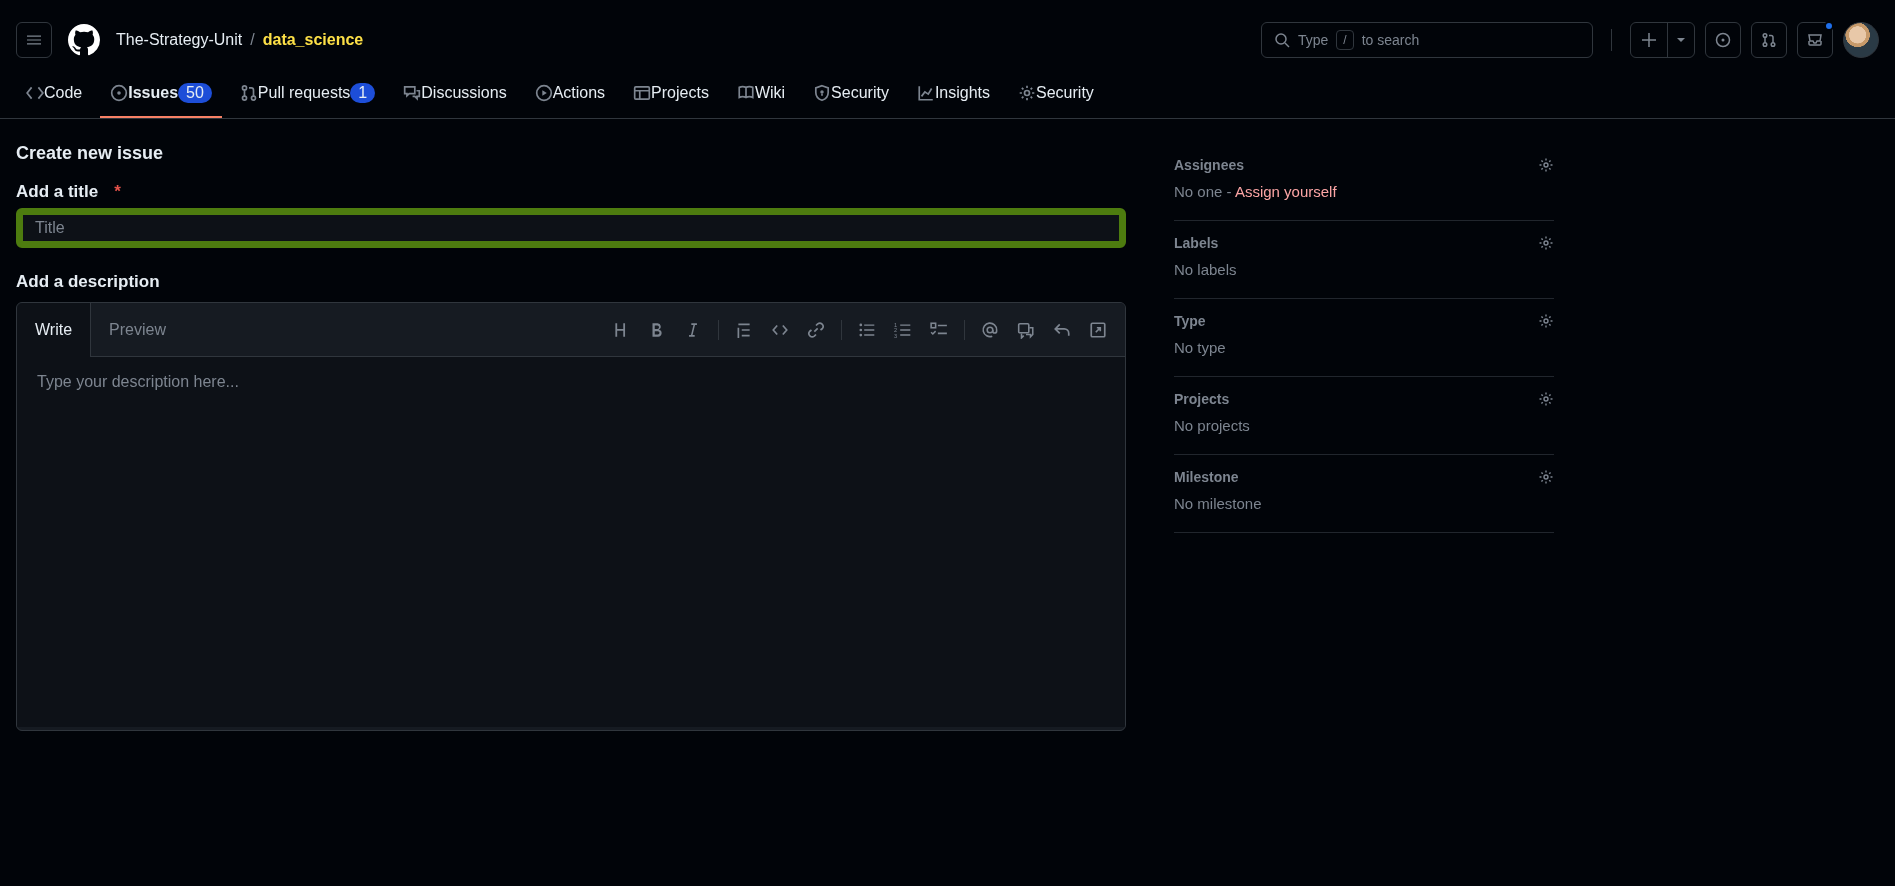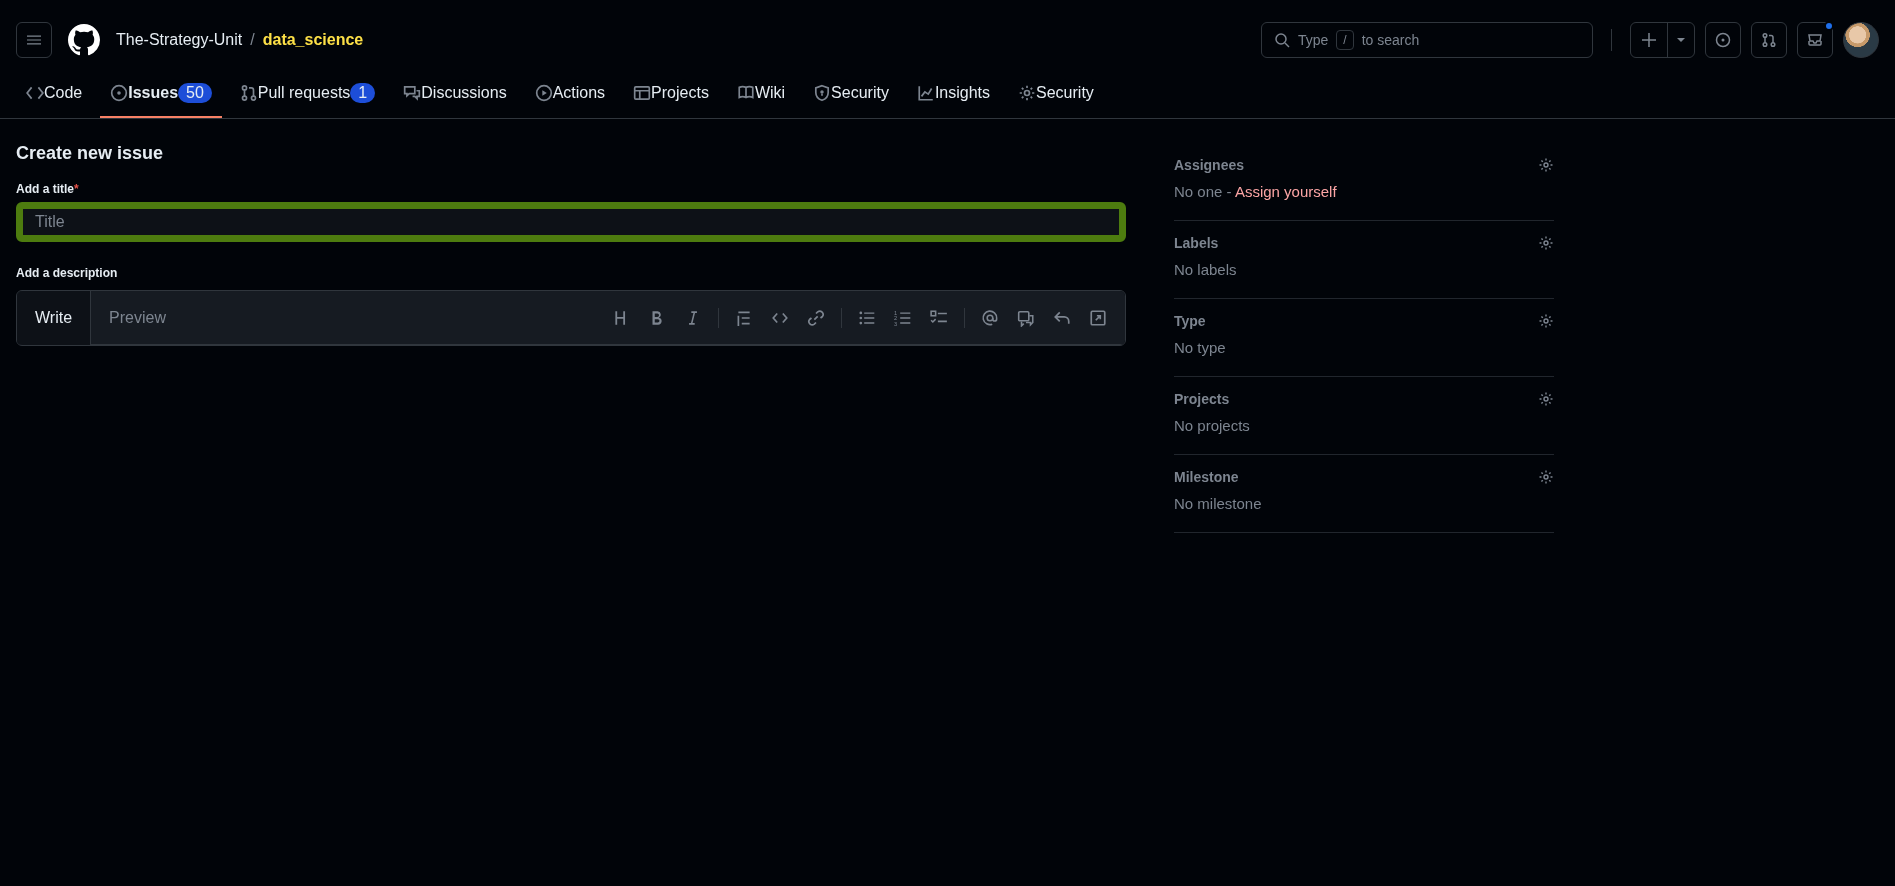--- a/index.html
+++ b/index.html
@@ -60,21 +60,21 @@
   .tab .cnt {
     background:#1d4ed8; color:#e6edf3; border-radius: 10px; padding: 1px 8px; font-size:16px; font-weight:500;
   }
   .tab svg { color:#7d8590; }
   .tab.active svg { color:#7d8590; }
   
   .main { display:flex; padding: 24px 16px; gap: 48px; }
   .left { flex: 0 0 1110px; }
   .right { flex: 1; max-width: 380px; }
   .page-title { font-size: 18px; font-weight: 600; margin-bottom: 18px; }
-  .field-label { font-size: 12px; font-weight:600; margin-bottom: 6px; display:flex; gap:0;}
+  .field-label { font-size: 17px; font-weight:600; margin-bottom: 6px; display:flex; gap:16px;}
   .required { color:#e5534b; }
   .title-input {
     width: 100%; height:40px; background:#0d1117; border:7px solid #4d7c0f; border-radius:6px;
     color:#e6edf3; padding: 0 12px; font-size:16px;
   }
   .title-input::placeholder { color:#7d8590; }
   .desc-label { margin-top: 24px; margin-bottom: 10px; }
   .md-box { border:1px solid #30363d; border-radius:6px; overflow:hidden; background:#161b22;}
   .md-tabs { display:flex; align-items:center; background:#161b22; border-bottom:1px solid #30363d; height:54px;}
   .md-tab {
@@ -333,20 +333,21 @@
               </svg>
             </span>
           <span class="tbtn">
               <svg width="18" height="18" viewBox="0 0 16 16" fill="none" stroke="currentColor" stroke-width="1.5">
                 <rect x="2" y="2" width="12" height="12" rx="1"></rect>
                 <path d="M6 10l4-4M10 9V6H7"></path>
               </svg>
             </span>
         </div>
       </div>
+      <textarea class="md-area" placeholder="Type your description here..." style=""></textarea>
     </div>
   </div>
 
   <div class="right">
     <div class="side-sec">
       <div class="side-head">
         <span>Assignees</span>
         <span class="gear">
             <svg width="16" height="16" viewBox="0 0 16 16" fill="none" stroke="currentColor" stroke-width="1.4">
               <circle cx="8" cy="8" r="2"></circle>

